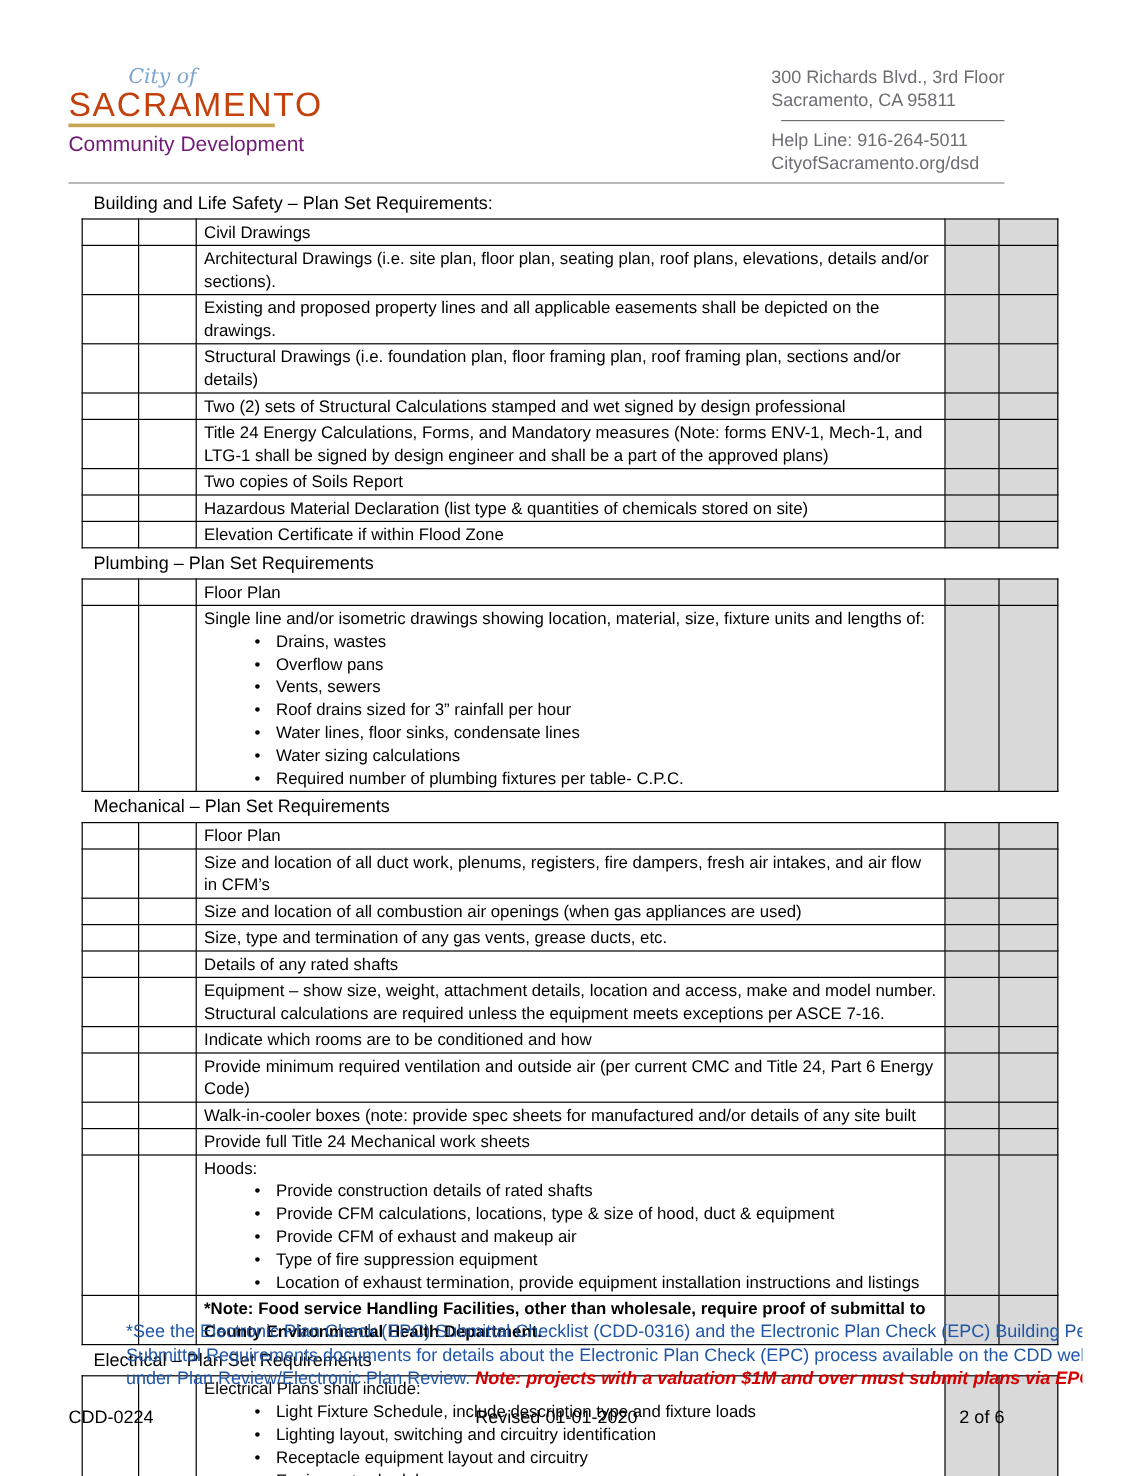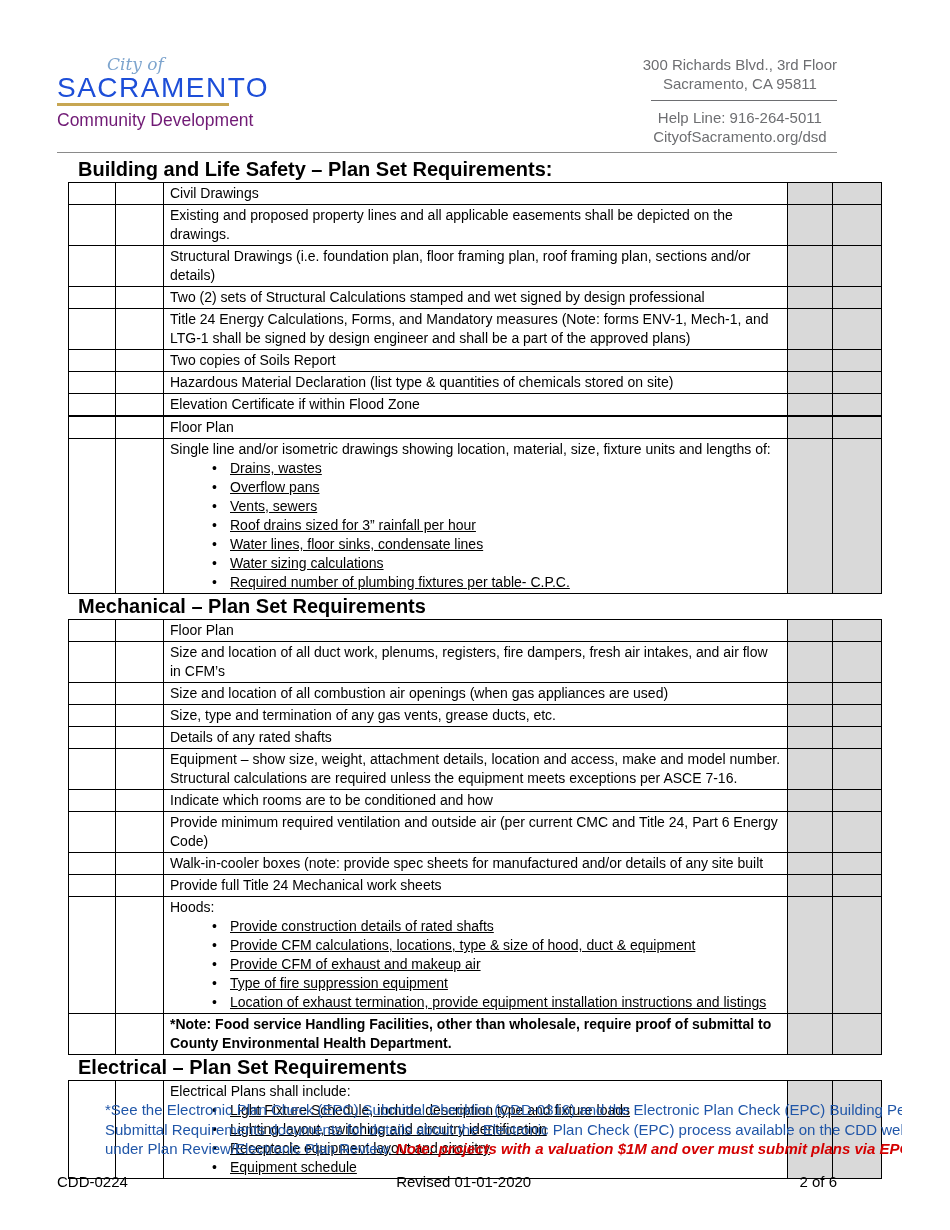--- a/index.html
+++ b/index.html
@@ -5,42 +5,42 @@
   html,body { margin:0; padding:0; background:#ffffff; }
   .page {
     position:relative; width:902px; height:1230px; background:#ffffff;
     font-family:"Liberation Sans", sans-serif; color:#000; overflow:hidden;
   }
 
   
   .logo { position:absolute; left:57px; top:56px; }
   .logo-cityof { margin-left:50px; font-family:"DejaVu Serif", serif; font-style:italic;
     color:#7ea5ce; font-size:17px; line-height:17px; }
-  .logo-sac { color:#1d4ed8; font-size:28px; letter-spacing:1.5px; line-height:29px; }
+  .logo-sac { color:#c2410c; font-size:28px; letter-spacing:1.5px; line-height:29px; }
   .logo-rule { width:172px; height:3px; background:#c7a652; margin:1px 0 4px 0; }
   .logo-cd { color:#701a75; font-size:17.5px; }
 
-  .hdr-right { position:absolute; right:65px; top:55px; text-align:center;
+  .hdr-right { position:absolute; right:65px; top:55px; text-align:left;
     color:#6d6e71; font-size:15px; line-height:19px; }
   .hdr-divider { border:0; border-top:1px solid #6d6e71; width:186px; margin:7px 0 7px auto; }
 
   .hdr-sep { position:absolute; left:57px; right:65px; top:152px; border-top:1px solid #8a8a8a; }
 
   
   .doc-body { position:absolute; left:68px; top:157px; width:813px; }
-  .section-title { font-weight:bold; font-size:20px; line-height:19px; padding:3px 0 3px 10px; }
+  .section-title { font-weight:normal; font-size:15px; line-height:19px; padding:3px 0 3px 10px; }
   table.req-table { border-collapse:collapse; width:813px; table-layout:fixed; }
   table.req-table td { border:1px solid #000; vertical-align:top; padding:1px 6px;
     font-size:14px; line-height:19px; }
   td.check-cell { background:#ffffff; }
   td.shade-cell { background:#d9d9d9; }
   td.content-cell.bold { font-weight:bold;margin-left:10px; }
 
   ul.bullets { margin:0; padding:0; list-style:none; }
-  ul.bullets li { position:relative; padding-left:60px;text-decoration:underline; }
+  ul.bullets li { position:relative; padding-left:60px; }
   ul.bullets li::before { content:"\2022"; position:absolute; left:42px; }
 
   
   .footer-note { position:absolute; left:57px; top:1100px; width:830px;
     font-size:15px; line-height:19.5px;margin-left:48px; }
   .note-blue { color:#2056a8; }
   .note-red { color:#d40000; font-weight:bold; font-style:italic; }
 
   .footer-bar { position:absolute; left:57px; right:65px; top:1173px;
     display:flex; align-items:flex-end; font-size:15px; }
@@ -85,20 +85,29 @@
             <td class="content-cell">
               <div>Civil Drawings</div>
             </td>
             <td class="shade-cell"></td>
             <td class="shade-cell"></td>
           </tr>
           <tr>
             <td class="check-cell"></td>
             <td class="check-cell"></td>
             <td class="content-cell">
+              <div>Architectural Drawings (i.e. site plan, floor plan, seating plan, roof plans, elevations, details and/or sections).</div>
+            </td>
+            <td class="shade-cell"></td>
+            <td class="shade-cell"></td>
+          </tr>
+          <tr>
+            <td class="check-cell"></td>
+            <td class="check-cell"></td>
+            <td class="content-cell">
               <div>Existing and proposed property lines and all applicable easements shall be depicted on the drawings.</div>
             </td>
             <td class="shade-cell"></td>
             <td class="shade-cell"></td>
           </tr>
           <tr>
             <td class="check-cell"></td>
             <td class="check-cell"></td>
             <td class="content-cell">
               <div>Structural Drawings (i.e. foundation plan, floor framing plan, roof framing plan, sections and/or details)</div>
@@ -146,20 +155,21 @@
             <td class="check-cell"></td>
             <td class="check-cell"></td>
             <td class="content-cell">
               <div>Elevation Certificate if within Flood Zone</div>
             </td>
             <td class="shade-cell"></td>
             <td class="shade-cell"></td>
           </tr>
         </tbody>
       </table>
+      <div class="section-title">Plumbing – Plan Set Requirements</div>
       <table class="req-table">
         <colgroup>
           <col style="width: 47px;">
           <col style="width: 48px;">
           <col style="width: 624px;">
           <col style="width: 45px;">
           <col style="width: 49px;">
         </colgroup>
         <tbody>
           <tr>

